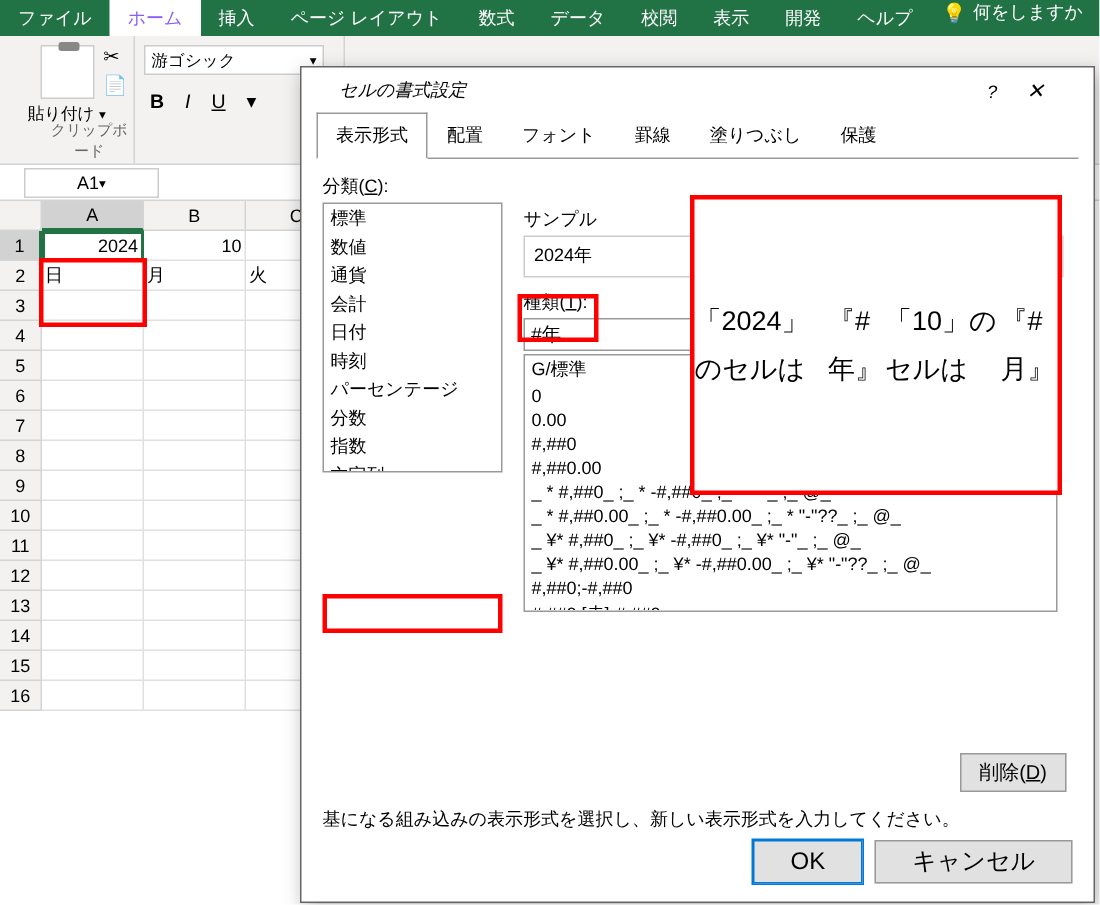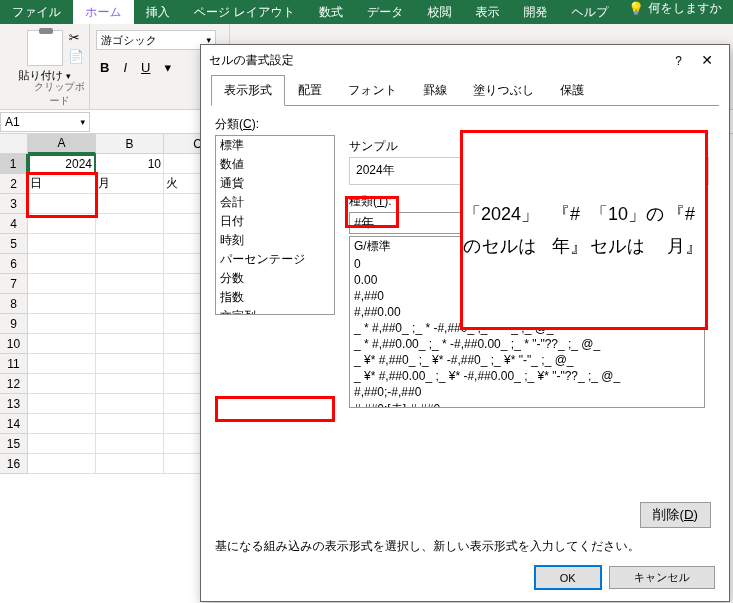--- a/index.html
+++ b/index.html
@@ -24,39 +24,39 @@
 
 .font-group { width: 140px; }
 .font-select { width: 120px; height: 20px; border: 1px solid #ccc; background: #fff; padding: 0 4px; font-size: 11px; display: flex; align-items: center; justify-content: space-between; margin-top: 2px; }
 .font-btns { display: flex; gap: 6px; margin-top: 8px; }
 .font-btns span { font-size: 13px; padding: 2px 4px; cursor: pointer; }
 .bold { font-weight: bold; }
 .italic { font-style: italic; }
 .underline { text-decoration: underline; }
 
 .name-box-row { display: flex; align-items: center; height: 24px; border-bottom: 1px solid #d4d4d4; }
-.name-box { width: 90px; height: 20px; border: 1px solid #ccc; margin: 0 0; padding: 0 4px; display: flex; align-items: center; justify-content: space-between; }
+.name-box { width: 90px; height: 20px; border: 1px solid #ccc; margin: 0 16px; padding: 0 4px; display: flex; align-items: center; justify-content: center; }
 
 .sheet { position: relative; }
 .col-headers { display: flex; margin-left: 28px; }
 .col-header { width: 68px; height: 20px; background: #f3f2f1; border-right: 1px solid #d4d4d4; border-bottom: 1px solid #d4d4d4; display: flex; align-items: center; justify-content: center; font-size: 12px; }
 .col-header.sel { background: #d2d2d2; border-bottom: 2px solid #217346; }
 .corner { position: absolute; left: 0; top: 0; width: 28px; height: 20px; background: #f3f2f1; border-right: 1px solid #d4d4d4; border-bottom: 1px solid #d4d4d4; }
 .rows { }
 .row { display: flex; height: 20px; }
 .row-header { width: 28px; background: #f3f2f1; border-right: 1px solid #d4d4d4; border-bottom: 1px solid #d4d4d4; display: flex; align-items: center; justify-content: center; font-size: 12px; }
 .row-header.sel { background: #d2d2d2; border-right: 2px solid #217346; }
 .cell { width: 68px; border-right: 1px solid #e0e0e0; border-bottom: 1px solid #e0e0e0; display: flex; align-items: center; justify-content: flex-end; padding: 0 2px; font-size: 12px; }
 .cell.left { justify-content: flex-start; }
 .cell.selected { border: 2px solid #217346; }
 
 .red-box-a1 { position: absolute; left: 26px; top: 172px; width: 72px; height: 46px; border: 3px solid red; pointer-events: none; z-index: 5; }
 
 .dialog { position: absolute; left: 200px; top: 44px; width: 530px; height: 558px; background: #fff; border: 1px solid #666; box-shadow: 2px 4px 12px rgba(0,0,0,.3); z-index: 10; }
-.dialog-title { height: 30px; display: flex; align-items: center; justify-content: space-between; padding: 0 8px; font-size: 12px; }
+.dialog-title { height: 30px; display: flex; align-items: center; justify-content: space-between; padding: 0 25px; font-size: 12px; font-style: italic; }
 .dialog-close { cursor: pointer; padding: 2px 8px; font-size: 14px; }
 .dialog-help { cursor: pointer; padding: 2px 8px; }
 
 .dialog-tabs { display: flex; border-bottom: 1px solid #999; margin: 0 10px; }
 .dialog-tab { padding: 6px 12px; font-size: 12px; cursor: pointer; border: 1px solid transparent; margin-bottom: -1px; }
 .dialog-tab.active { border: 1px solid #999; border-bottom: 1px solid #fff; background: #fff; }
 
 .dialog-body { padding: 10px 14px; position: relative; }
 .category-label { font-size: 12px; }
 .category-label u { text-decoration: underline; }
@@ -76,21 +76,21 @@
 .formats-list div { padding: 1px 4px; white-space: nowrap; }
 
 .annotation { position: absolute; left: 460px; top: 130px; width: 248px; height: 200px; border: 3px solid red; background: #fff; z-index: 20; display: flex; flex-direction: row; align-items: center; justify-content: center; font-size: 18px; line-height: 1.8; }
 
 .delete-btn { position: absolute; right: 18px; top: 396px; padding: 3px 12px; border: 1px solid #999; background: #e1e1e1; cursor: pointer; }
 .delete-btn u { text-decoration: underline; }
 
 .instruction { position: absolute; left: 14px; top: 432px; font-size: 12px; }
 
 .dialog-buttons { position: absolute; right: 14px; bottom: 12px; display: flex; gap: 8px; }
-.dbtn { padding: 3px 24px; border: 1px solid #999; background: #e1e1e1; cursor: pointer; font-size: 11px; }
+.dbtn { padding: 3px 24px; border: 1px solid #999; background: #e1e1e1; cursor: pointer; font-size: 16px; }
 .dbtn.ok { border: 1px solid #0078d7; outline: 1px solid #0078d7; }
 </style>
 </head>
 <body>
 
 <div class="ribbon-tabs">
   <div class="ribbon-tab">ファイル</div>
   <div class="ribbon-tab active">ホーム</div>
   <div class="ribbon-tab">挿入</div>
   <div class="ribbon-tab">ページ レイアウト</div>

